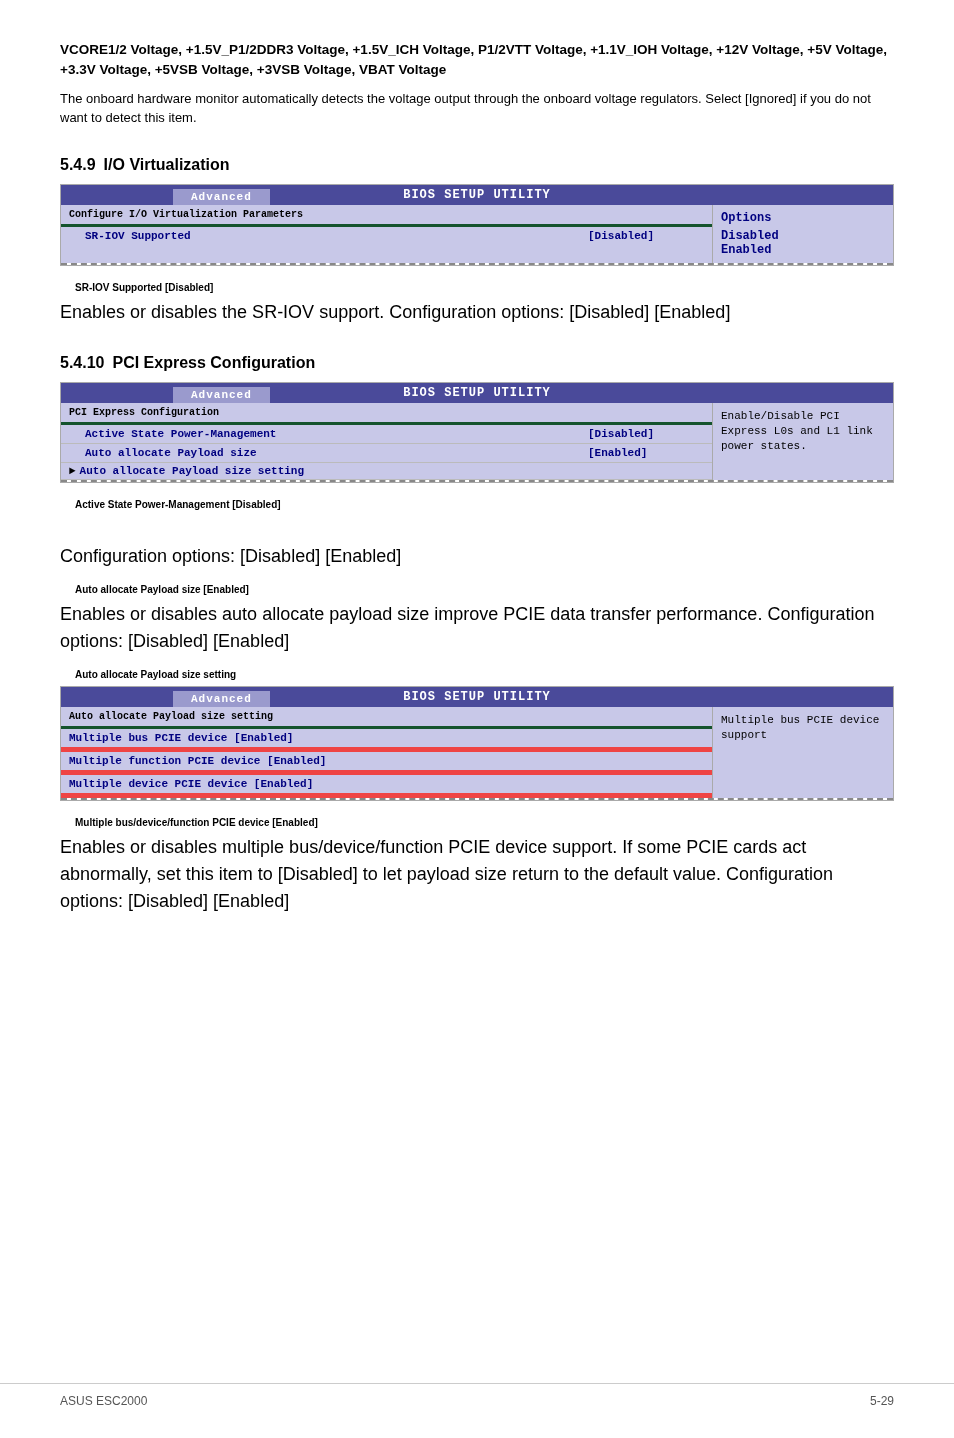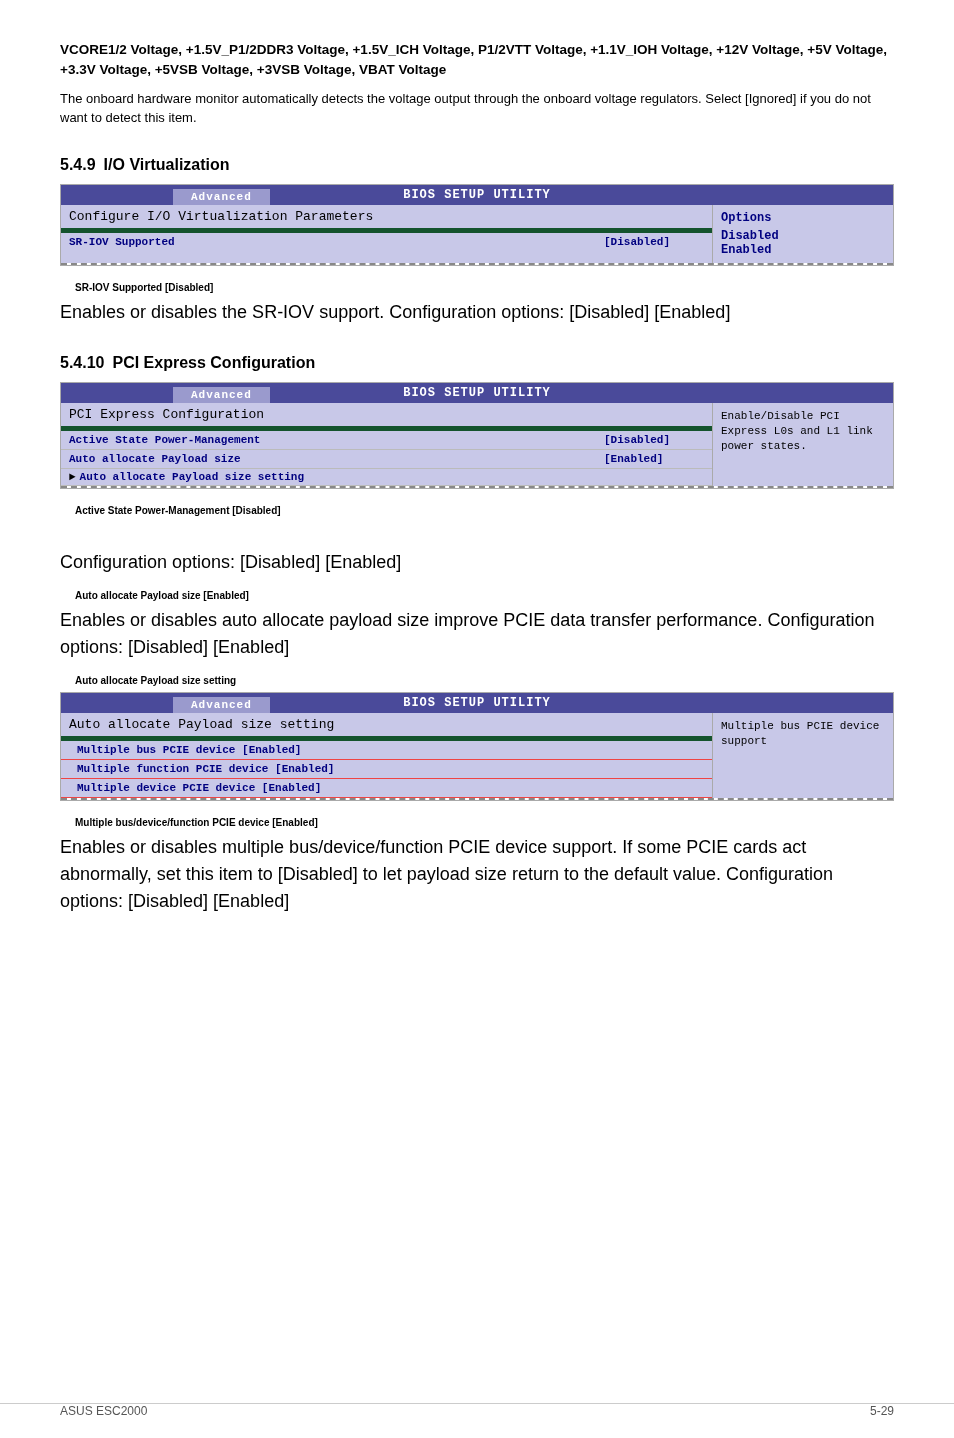--- a/index.html
+++ b/index.html
@@ -87,28 +87,28 @@
       padding: 6px 8px;
       background: #c8c8e8;
       vertical-align: top;
       font-size: 12px;
       color: #000;
     }
 
     .bios-section-header {
       background: #c8c8e8;
       padding: 4px 8px;
-      font-weight: normal;
-      font-size: 13px;
-      border-bottom: 5px solid #14532d;
+      font-weight: bold;
+      font-size: 10px;
+      border-bottom: 3px solid #14532d;
     }
 
     .bios-row {
       display: flex;
-      padding: 3px 8px;
+      padding: 3px 24px;
       font-size: 11px;
       align-items: flex-end;
       border-bottom: 1px solid #bbb;
     }
 
     .bios-row:last-child {
       border-bottom: none;
     }
 
     .bios-row-label {
@@ -159,21 +159,21 @@
       margin-bottom: 14px;
     }
 
     .footer {
       position: fixed;
       bottom: 20px;
       left: 0;
       width: 954px;
       display: flex;
       justify-content: space-between;
-      padding: 0 60px;
+      padding: 10px 60px;
       font-size: 12px;
       color: #555;
       border-top: 1px solid #ccc;
       background: #fff;
     }
 
     .bios-subrow {
       display: flex;
       padding: 2px 8px;
       font-size: 11px;
@@ -181,23 +181,23 @@
       color: #000080;
       font-weight: bold;
     }
 
     .bios-subrow-arrow {
       margin-right: 4px;
       color: #000;
     }
 
     .bios-multirow {
-      padding: 3px 16px;
-      font-size: 11px;
-      border-bottom: 1px solid #ef4444;
+      padding: 3px 8px;
+      font-size: 11px;
+      border-bottom: 5px solid #ef4444;
       color: #000080;
       font-weight: bold;
     }
   </style>
 </head>
 <body>
 
 <div class="section">
   <p class="intro-heading">VCORE1/2 Voltage, +1.5V_P1/2DDR3 Voltage, +1.5V_ICH Voltage, P1/2VTT Voltage, +1.1V_IOH Voltage, +12V Voltage, +5V Voltage, +3.3V Voltage, +5VSB Voltage, +3VSB Voltage, VBAT Voltage</p>
   <p class="intro-text">The onboard hardware monitor automatically detects the voltage output through the onboard voltage regulators. Select [Ignored] if you do not want to detect this item.</p>

